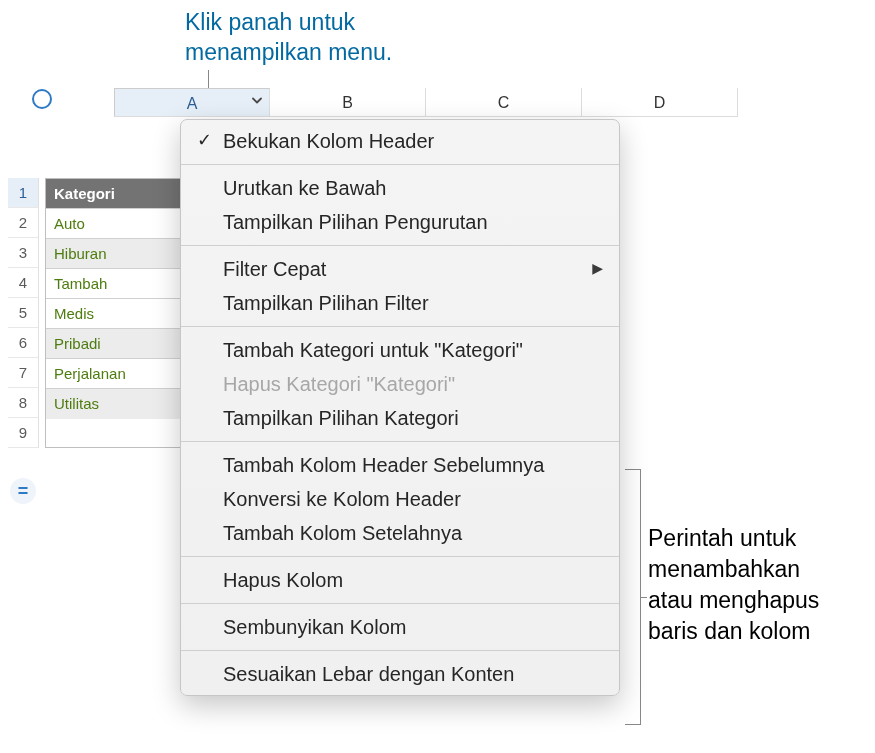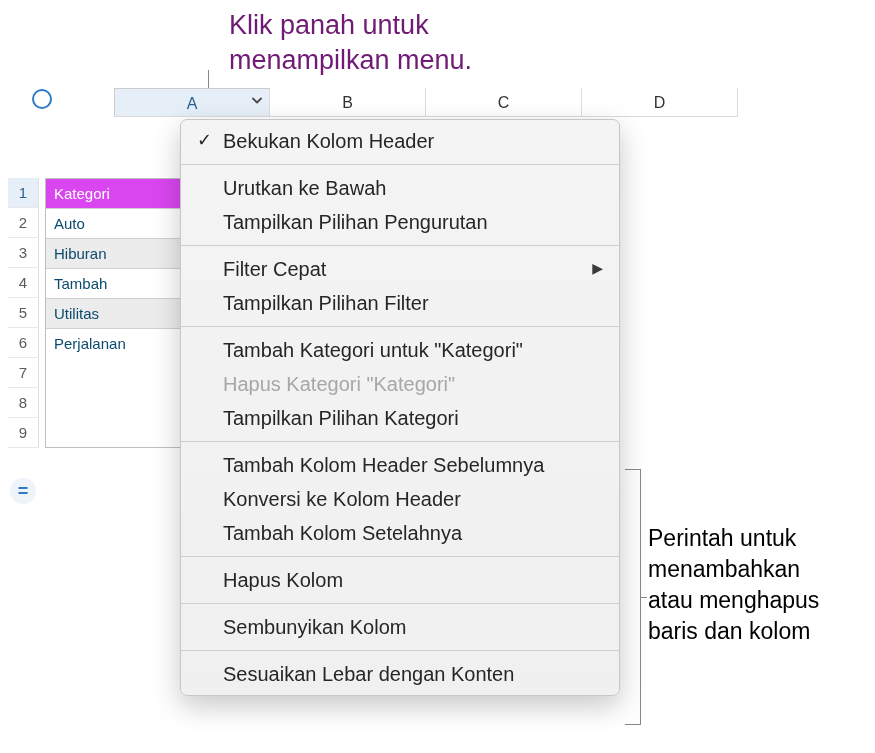--- a/index.html
+++ b/index.html
@@ -8,24 +8,23 @@
       background: #fff;
       width: 875px;
       height: 753px;
       position: relative;
       overflow: hidden;
     }
     .callout-top {
       position: absolute;
       left: 185px;
       top: 8px;
-      font-size: 27px;
-      color: #701a75;
+      font-size: 23px;
+      color: #0369a1;
       line-height: 1.3;
-      margin-left: 44px;
     }
     .callout-line-top {
       position: absolute;
       left: 208px;
       top: 70px;
       width: 1px;
       height: 28px;
       background: #888;
     }
     .callout-right {
@@ -146,27 +145,27 @@
       border: 1px solid #bfbfbf;
       border-right: none;
       margin-left: 6px;
     }
     .data-row {
       width: 134px;
       height: 30px;
       line-height: 30px;
       padding: 0 8px;
       font-size: 15px;
-      color: #0c4a6e;
+      color: #4d7c0f;
       border-bottom: 1px solid #d0d0d0;
     }
     .data-row.header {
-      background: #d946ef;
+      background: #737373;
       color: #fff;
-      font-weight: 400;
+      font-weight: 700;
     }
     .data-row.alt { background: #ececec; }
     .data-row:last-child { border-bottom: none; }
 
     .context-menu {
       position: absolute;
       left: 180px;
       top: 119px;
       width: 440px;
       background: linear-gradient(#f4f4f4, #f0f0f0);
@@ -247,22 +246,24 @@
     <div class="row-header">6</div>
     <div class="row-header">7</div>
     <div class="row-header">8</div>
     <div class="row-header">9</div>
   </div>
   <div class="table">
     <div class="data-row header">Kategori</div>
     <div class="data-row">Auto</div>
     <div class="data-row alt">Hiburan</div>
     <div class="data-row">Tambah</div>
+    <div class="data-row">Medis</div>
+    <div class="data-row alt">Pribadi</div>
+    <div class="data-row">Perjalanan</div>
     <div class="data-row alt">Utilitas</div>
-    <div class="data-row">Perjalanan</div>
   </div>
 </div>
 
 <div class="context-menu">
   <div class="menu-item">
     <span class="check">✓</span>
     <span>Bekukan Kolom Header</span>
   </div>
   <div class="menu-sep"></div>
   <div class="menu-item"><span>Urutkan ke Bawah</span></div>

